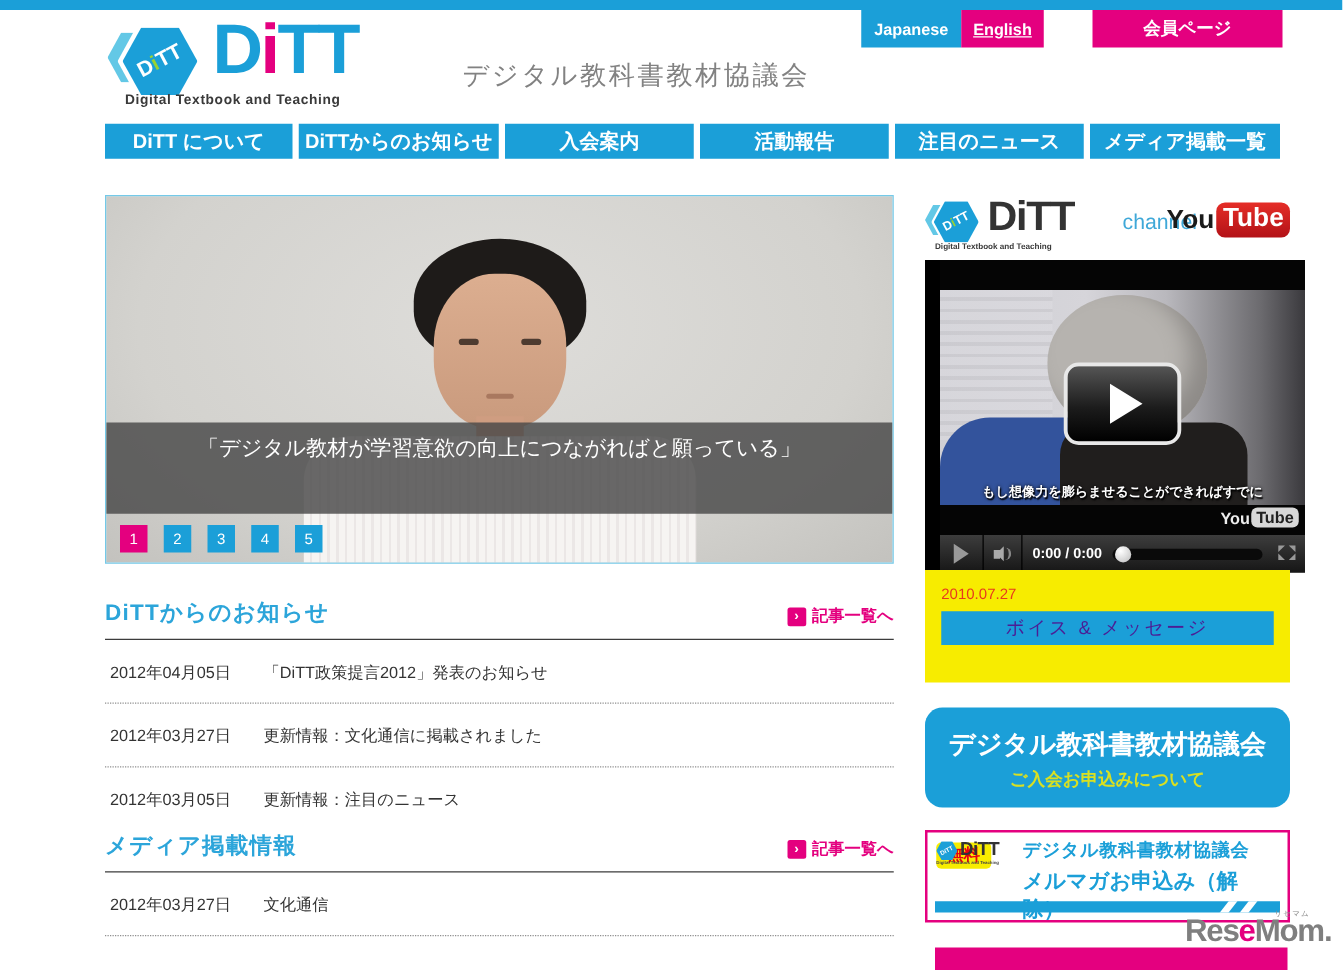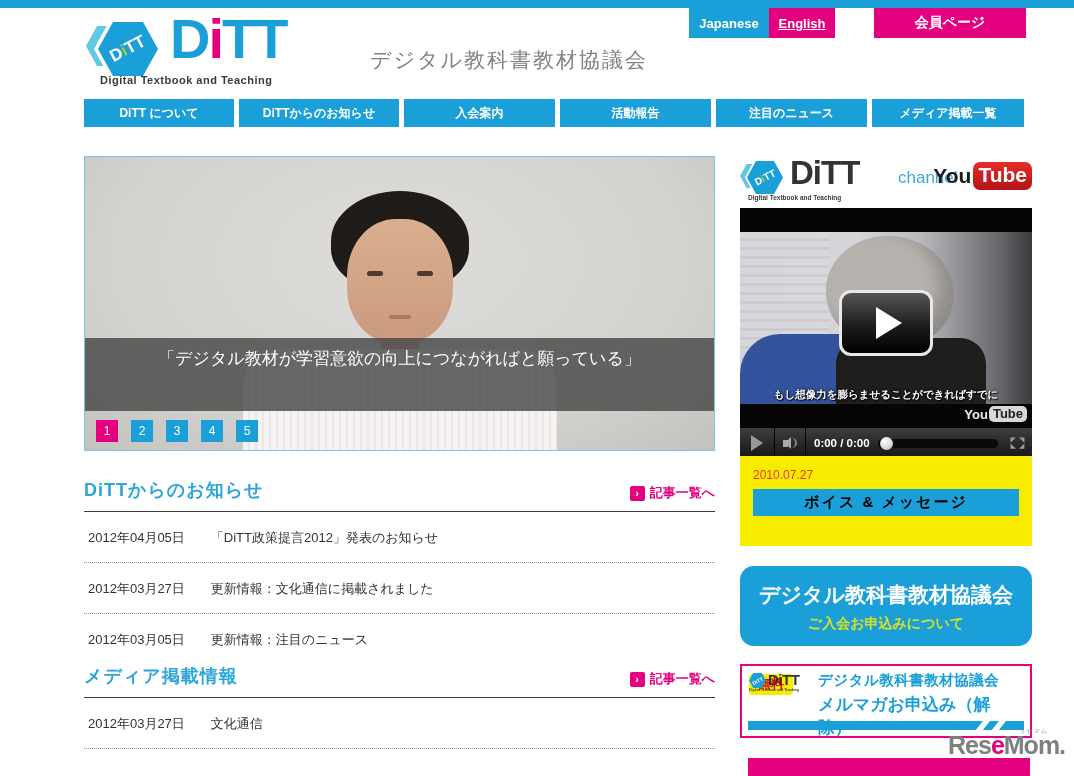--- a/index.html
+++ b/index.html
@@ -27,21 +27,21 @@
             display:flex;align-items:center;justify-content:center;}
   .hex-blue span{color:#fff;font-weight:bold;font-size:17px;transform:rotate(-28deg);letter-spacing:0;}
   .hex-blue .hex-i{color:#9ad232;}
   .wordmark{position:absolute;left:86px;top:-6px;font-size:56px;font-weight:bold;letter-spacing:-2px;}
   .wordmark .wm-b{color:#1b9fd8;} .wordmark .wm-p{color:#e4007f;}
   .logo-tag{position:absolute;left:16px;top:62px;font-size:11px;font-weight:bold;color:#3a3a3a;letter-spacing:.5px;}
   .site-title{position:absolute;left:286px;top:34px;font-size:21px;color:#828282;letter-spacing:2px;}
 
   
   .nav{left:84px;top:99px;display:flex;gap:5px;}
-  .nav-item{height:28px;background:#1b9fd8;color:#fff;font-size:12px;font-weight:bold;
+  .nav-item{height:28px;background:#1b9fd8;color:#fff;font-size:16px;font-weight:bold;
             display:flex;align-items:center;justify-content:center;}
   .nav-item:nth-child(1){width:150px;}.nav-item:nth-child(2){width:160px;}
   .nav-item:nth-child(3){width:151px;}.nav-item:nth-child(4){width:151px;}
   .nav-item:nth-child(5){width:151px;}.nav-item:nth-child(6){width:152px;}
 
   
   .hero{left:84px;top:156px;width:629px;height:293px;border:1px solid #74c9e8;
         background:radial-gradient(ellipse at 50% 35%,#dedddA 0%,#d3d2ce 65%,#c3c2be 100%);overflow:hidden;}
   .hero-hair{position:absolute;left:246px;top:34px;width:138px;height:100px;background:#1e1b19;
              border-radius:50% 50% 42% 42%;}
@@ -79,21 +79,21 @@
   .ch-hex-blue{left:7px;top:9px;width:36px;height:33px;background:#1b9fd8;display:flex;align-items:center;justify-content:center;}
   .ch-hex-blue span{color:#fff;font-weight:bold;font-size:10px;transform:rotate(-28deg);}
   .ch-hex-blue .hex-i{color:#9ad232;}
   .ch-word{position:absolute;left:50px;top:2px;font-size:33px;font-weight:bold;letter-spacing:-1px;}
   .ch-tag{position:absolute;left:8px;top:42px;font-size:6.5px;font-weight:bold;color:#3a3a3a;}
   .ch-label{position:absolute;left:158px;top:16px;font-size:17px;color:#3fa8d8;}
   .yt-logo{position:absolute;right:0;top:10px;display:flex;align-items:center;font-weight:bold;font-size:21px;}
   .yt-you{color:#1a1a1a;} 
   .yt-tube{background:linear-gradient(#e52d27,#b31217);color:#fff;border-radius:7px;padding:1px 5px 3px;margin-left:2px;}
 
-  .player{left:740px;top:208px;width:292px;background:#000;}
+  .player{left:740px;top:208px;width:292px;background:#000;padding-left:12px;}
   .p-top{height:24px;background:#050505;}
   .p-video{height:172px;position:relative;
      background:linear-gradient(90deg,#cfcfd4 0%,#d6d5da 40%,#b9b8bd 62%,#6b6a6e 88%,#3a393d 100%);}
   .p-blind{position:absolute;left:0;top:0;width:90px;height:120px;
      background:repeating-linear-gradient(180deg,#dcdbe0 0 6px,#c9c8cd 6px 9px);opacity:.6;}
   .p-couch{position:absolute;left:0;bottom:0;width:230px;height:70px;background:#33539c;border-radius:40px 60px 0 0;}
   .p-hairgray{position:absolute;left:86px;top:4px;width:128px;height:112px;background:#b6b3af;
      border-radius:48% 52% 46% 50%;box-shadow:inset -14px -10px 18px #8e8b88;}
   .p-body{position:absolute;left:96px;bottom:0;width:150px;height:66px;background:#201e1d;border-radius:26px 26px 0 0;}
   .p-playbtn{position:absolute;left:50%;top:58px;transform:translateX(-50%);width:88px;height:60px;
@@ -114,21 +114,21 @@
   .c-vol .va{width:3px;height:10px;border-right:2px solid #888;border-radius:0 6px 6px 0;}
   .c-time{color:#fff;font-size:11.5px;font-weight:bold;padding:0 8px;white-space:nowrap;}
   .c-bar{flex:1;height:9px;background:#0a0a0a;border-radius:5px;position:relative;margin-right:8px;}
   .c-knob{position:absolute;left:2px;top:-2px;width:13px;height:13px;border-radius:50%;
           background:radial-gradient(circle at 35% 30%,#fff,#bbb);}
   .c-fs{width:26px;color:#999;font-size:7px;line-height:6px;letter-spacing:3px;text-align:center;}
 
   .msgbox{left:740px;top:456px;width:292px;height:90px;background:#f7ec00;box-sizing:border-box;padding:9px 13px 0;}
   .msg-title{font-size:13.5px;color:#1a1a1a;}
   .msg-date{font-size:12px;color:#e8391d;margin-top:3px;}
-  .msg-btn{margin-top:7px;height:27px;background:#1b9fd8;color:#000000;font-size:15px;font-weight:bold;
+  .msg-btn{margin-top:7px;height:27px;background:#1b9fd8;color:#4c1d95;font-size:15px;font-weight:normal;
            letter-spacing:2px;display:flex;align-items:center;justify-content:center;}
 
   .joinbox{left:740px;top:566px;width:292px;height:80px;background:#1b9fd8;border-radius:14px;
            text-align:center;box-sizing:border-box;padding-top:15px;}
   .join1{color:#fff;font-size:21px;font-weight:bold;}
   .join2{color:#d9e021;font-size:14px;font-weight:bold;margin-top:6px;}
 
   .mailbox{left:740px;top:664px;width:292px;height:74px;background:#fff;border:2px solid #e4007f;
            box-sizing:border-box;padding:5px 7px;}
   .mail-row{display:flex;gap:7px;}

